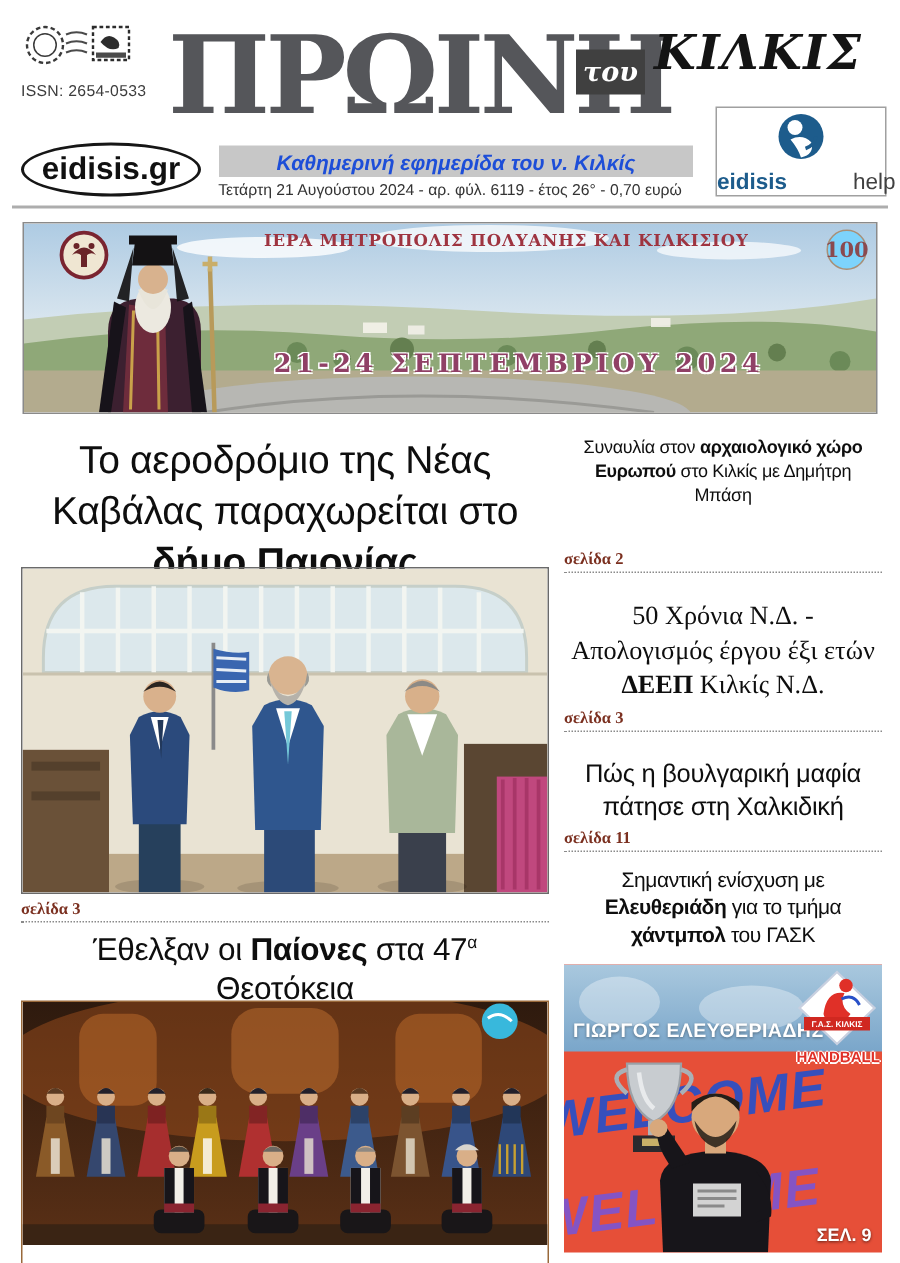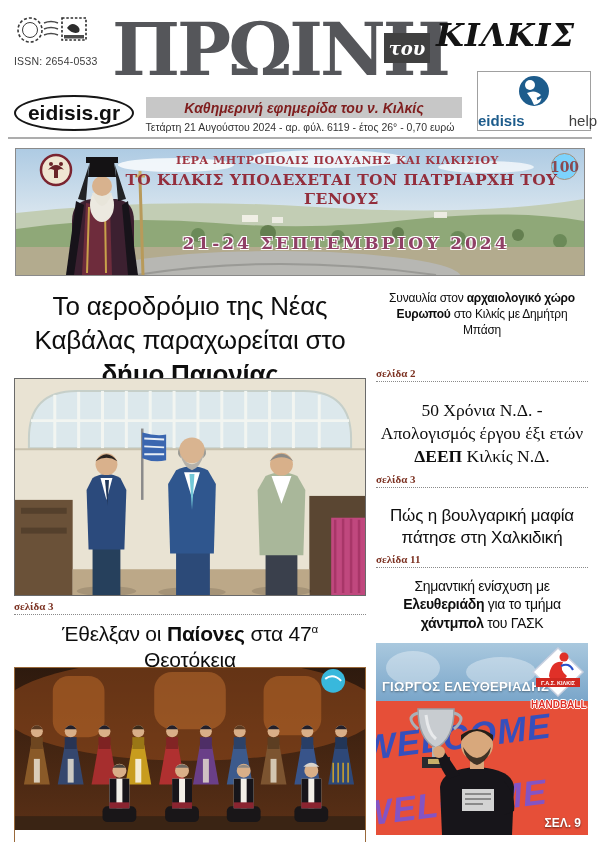--- a/index.html
+++ b/index.html
@@ -7,21 +7,21 @@
   body { position:relative; background:#fff; font-family:"Liberation Sans",sans-serif; overflow:hidden; color:#111; }
   .abs { position:absolute; }
 
   
   #stamps { left:16px; top:14px; }
   #issn { left:14px; top:55px; font-size:10.5px; color:#3c3c3c; letter-spacing:.2px; }
   #logo-block { left:112px; top:8px; width:472px; height:90px; }
   #logo-main { position:absolute; left:0; top:0; font-family:"DejaVu Serif",serif; font-weight:bold; font-size:72px; line-height:84px; color:#55565a; letter-spacing:-3px; }
   #logo-tou { position:absolute; left:272px; top:8px; width:46px; height:30px; background:#404040; color:#fff; font-family:"DejaVu Serif",serif; font-style:italic; font-weight:bold; font-size:18px; display:flex; align-items:center; justify-content:center;margin-top:17px; }
   #logo-kilkis { position:absolute; left:324px; top:8px; font-family:"DejaVu Serif",serif; font-style:italic; font-weight:bold; font-size:32px; color:#141414; letter-spacing:1px; }
-  #subtitle-bar { left:146px; top:97px; width:316px; height:21px; background:#c7c7c7; display:flex; align-items:center; justify-content:center; font-style:italic; font-weight:bold; font-size:14px; color:#7f1d1d; }
+  #subtitle-bar { left:146px; top:97px; width:316px; height:21px; background:#c7c7c7; display:flex; align-items:center; justify-content:center; font-style:italic; font-weight:bold; font-size:14px; color:#1d4ed8; }
   #dateline { left:134px; top:121px; width:332px; text-align:center; font-size:10.5px; color:#333; }
   #eidisis { left:14px; top:95px; width:120px; height:36px; border:2.5px solid #161616; border-radius:50%; display:flex; align-items:center; justify-content:center; font-weight:bold; font-size:21px; color:#101010; }
   #sponsor { left:477px; top:71px; width:114px; height:60px; border:1px solid #a0a0a0; background:#fff; text-align:center; padding-top:3px; }
   #sponsor .stext { font-size:15px; margin-top:1px; }
   #sponsor .sb { font-weight:bold; color:#1d5c8c; }
   #sponsor .sl { color:#404040;padding-left:44px; }
   #header-rule { left:8px; top:137px; width:584px; height:2px; background:#adadad; }
 
   
   #banner { left:15px; top:148px; width:570px; height:128px; border:1px solid #8a8a8a; overflow:hidden; }
@@ -156,21 +156,20 @@
   </svg>
   <svg class="abs" style="left:22px;top:3px" width="36" height="36" viewBox="0 0 36 36">
     <circle cx="18" cy="18" r="15" fill="#efe6d2" stroke="#7a2430" stroke-width="2.5"></circle>
     <path d="M10,18 Q18,8 26,18 Q22,15 18,20 Q14,15 10,18 Z" fill="#6a2428"></path>
     <rect x="16" y="17" width="4" height="9" fill="#6a2428"></rect>
     <circle cx="13" cy="12" r="2" fill="#6a2428"></circle>
       <circle cx="23" cy="12" r="2" fill="#6a2428"></circle>
   </svg>
   <div class="abs" id="centenary">100</div>
   <div class="btxt" id="b-line1">ΙΕΡΑ ΜΗΤΡΟΠΟΛΙΣ ΠΟΛΥΑΝΗΣ ΚΑΙ ΚΙΛΚΙΣΙΟΥ</div>
-  <div class="btxt" id="b-line2">ΤΟ ΚΙΛΚΙΣ ΥΠΟΔΕΧΕΤΑΙ ΤΟΝ ΠΑΤΡΙΑΡΧΗ ΤΟΥ ΓΕΝΟΥΣ</div>
   <div class="btxt" id="b-line4">21-24 ΣΕΠΤΕΜΒΡΙΟΥ 2024</div>
 </div>
 
 <div class="abs headline" id="lead-headline"><span>Το αεροδρόμιο της Νέας Καβάλας παραχωρείται στο </span><span class="hb">δήμο Παιονίας</span></div>
 
 <div class="abs" id="lead-photo">
   <svg width="350" height="216" viewBox="0 0 352 218" preserveAspectRatio="none">
     <rect width="352" height="218" fill="#e9e3d3"></rect>
     <path d="M14,70 L14,60 Q14,12 62,12 L290,12 Q338,12 338,60 L338,70 Z" fill="#dce8ec" stroke="#c6cfc9" stroke-width="2"></path>
     <g stroke="#f2f5f1" stroke-width="3">

